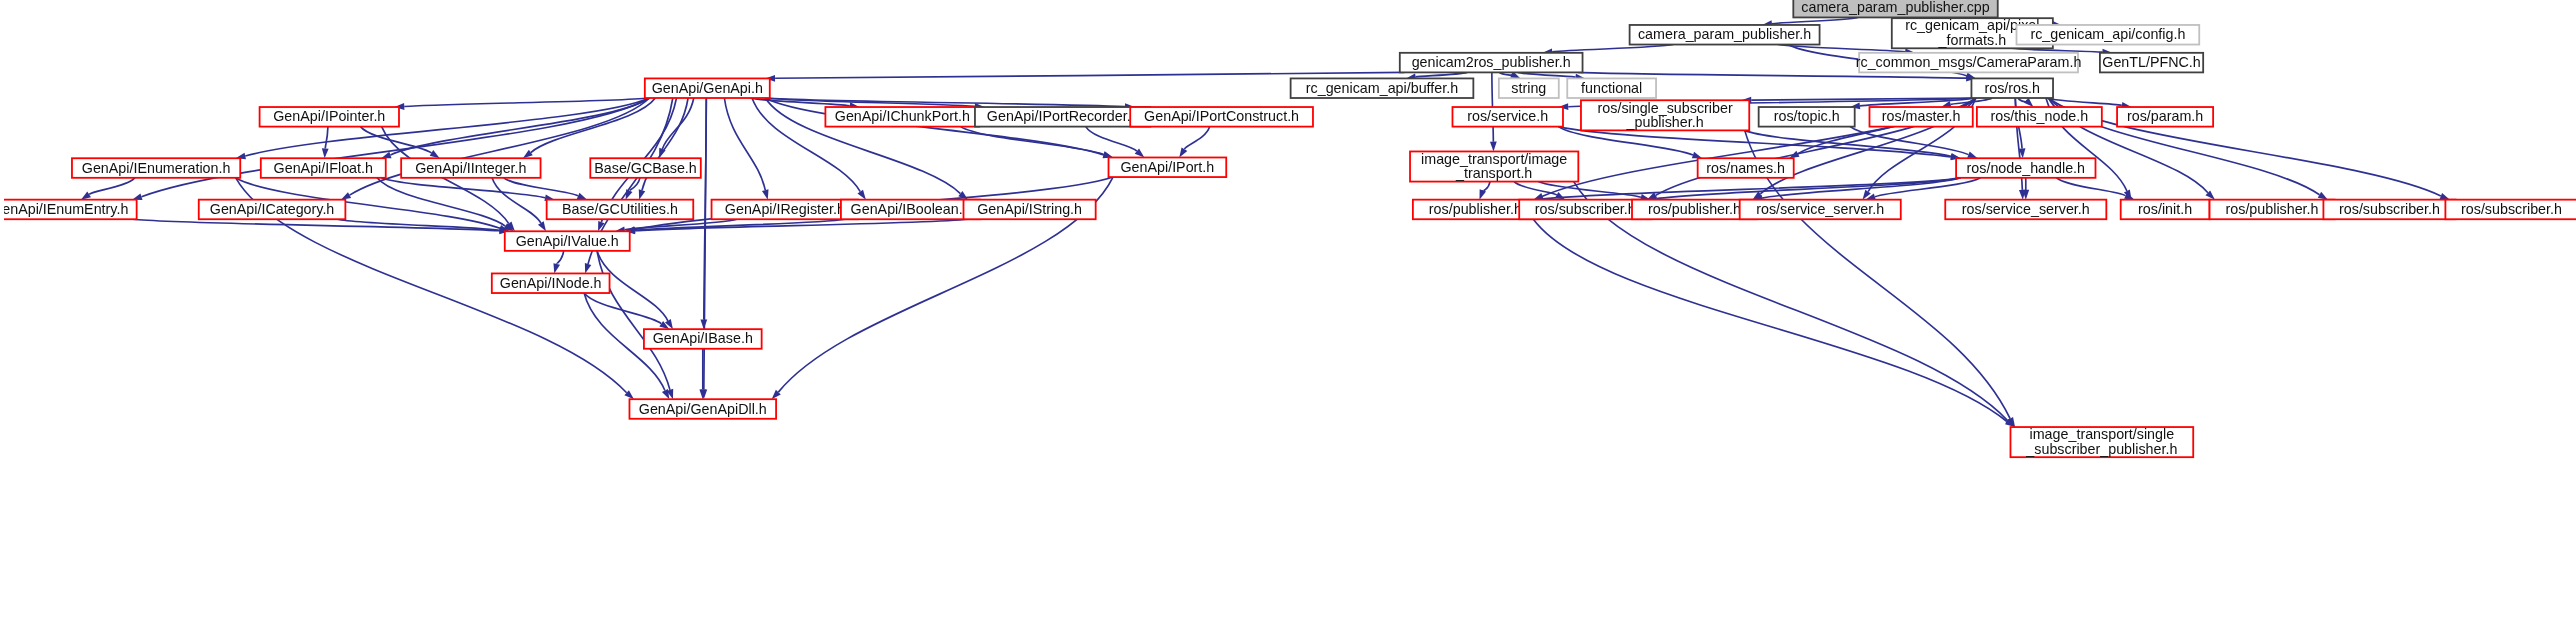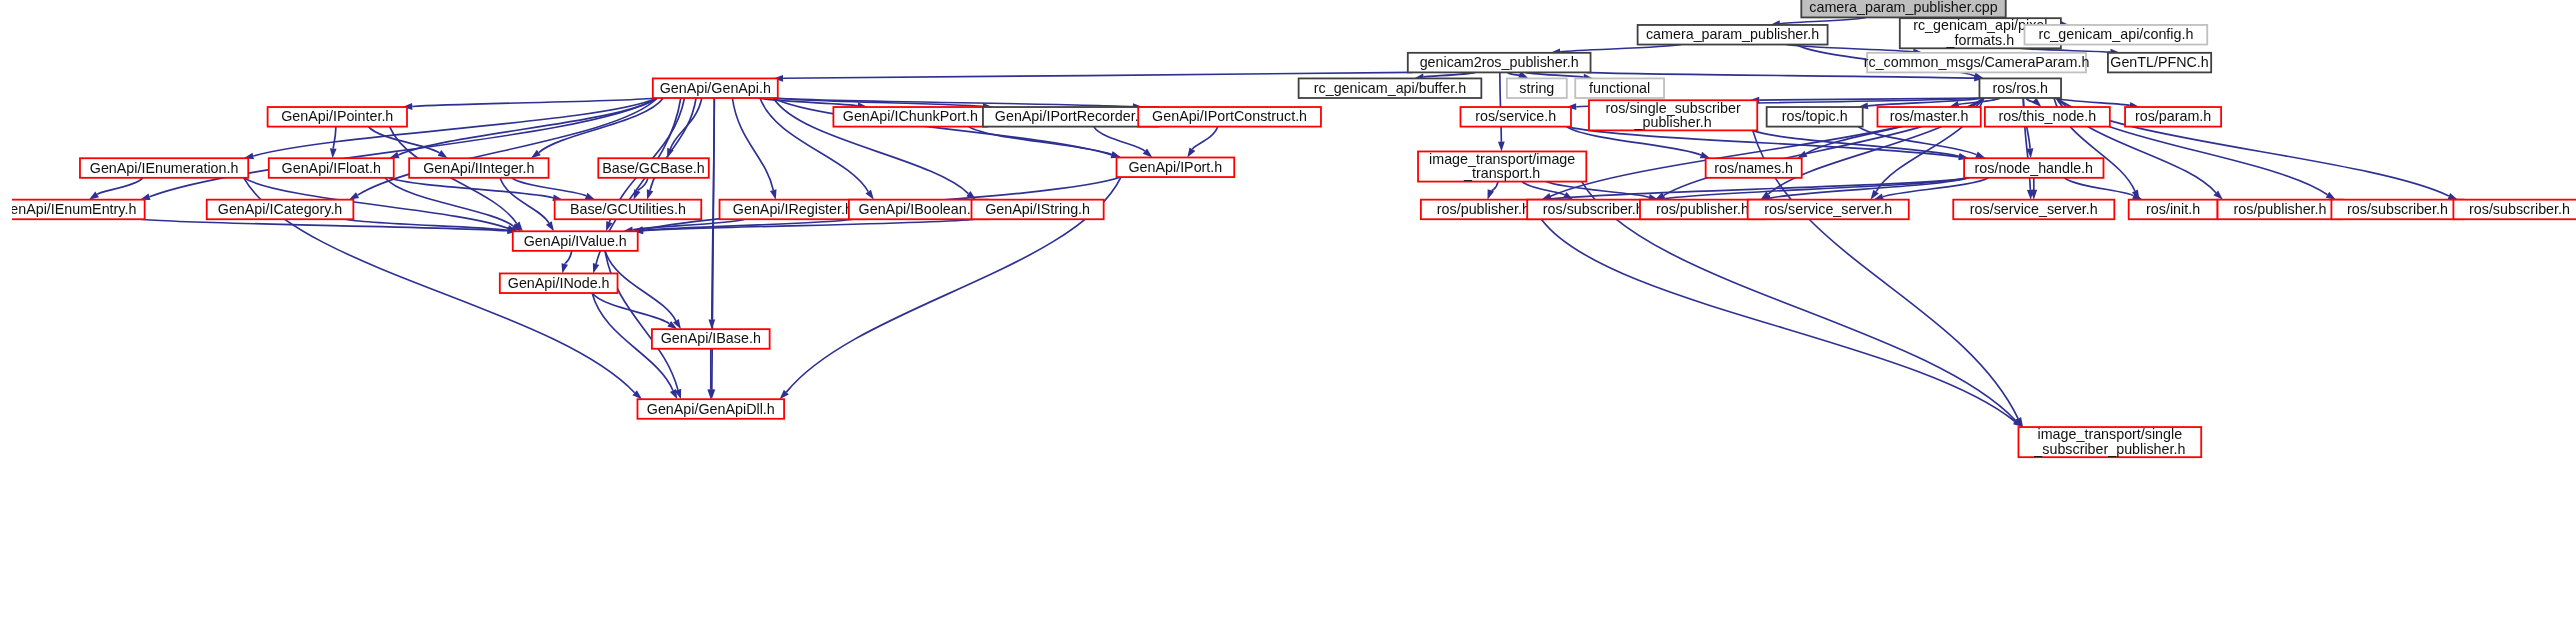--- a/index.html
+++ b/index.html
@@ -9,21 +9,21 @@
   }
   body {
     font-family: "Liberation Sans", sans-serif;
     width: 2576px;
     height: 635px;
     overflow: hidden;
     position: relative;
   }
   #graph-root {
     position: absolute;
-    left: 12px; top: 0;
+    left: 4px; top: 0;
     width: 2178px;
     height: 635px;
   }
   svg { display: block; }
   .edge {
     fill: none;
     stroke: #2e3192;
     stroke-width: 2.2px;
   }
   .arrowhead { fill: #2e3192; stroke: none; }

